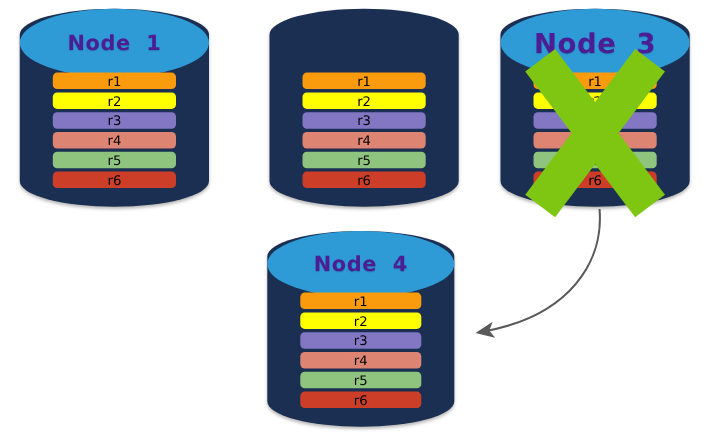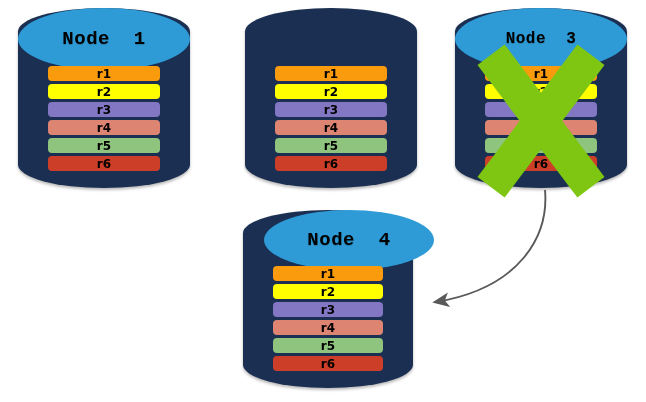--- a/index.html
+++ b/index.html
@@ -20,33 +20,32 @@
     border-radius:50% / 13% 13% 13% 13%;
     box-shadow:0 2px 3px rgba(0,0,0,.28);
   }
   .cyl-top{
     position:absolute;left:0;top:0;width:100%;
     background:#2E9BD6;
     border-radius:50%;
     display:flex;align-items:center;justify-content:center;
   }
   .cyl-title{
-    color:#000000;
+    color:#4c1d95;
     font-weight:bold;
     letter-spacing:.5px;
     white-space:pre;
     text-shadow:0 1px 1px rgba(0,0,0,.18);
-    font-family:Liberation Mono, monospace;
   }
   .rows{position:absolute;display:flex;flex-direction:column;}
   .row{
     border-radius:4px;
     display:flex;align-items:center;justify-content:center;
     color:#000000;
-    font-weight:bold;
+    font-weight:normal;
     box-sizing:border-box;
     line-height:1;
   }
 
   
   .xmark{position:absolute;pointer-events:none;}
   .xbar{
     position:absolute;left:50%;top:50%;
     background:#7EC612;
     transform-origin:center center;
@@ -85,40 +84,40 @@
       <div class="row" style="background:#8377C4;height:15px;font-size:12px;">r3</div>
       <div class="row" style="background:#DD8472;height:15px;font-size:12px;">r4</div>
       <div class="row" style="background:#8FC47E;height:15px;font-size:12px;">r5</div>
       <div class="row" style="background:#CC3E28;height:15px;font-size:12px;">r6</div>
     </div>
   </div>
 
   <div class="node" style="left:455px;top:8px;width:172px;height:180px;">
     <div class="cyl-body"></div>
     <div class="cyl-top" style="height:62px;">
-      <span class="cyl-title" style="font-size:16px;">Node  3</span>
+      <span class="cyl-title" style="font-size:25px;">Node  3</span>
     </div>
     <div class="rows" style="left:30px;top:58px;width:112px;gap:3px;">
       <div class="row" style="background:#F99B0C;height:15px;font-size:12px;">r1</div>
       <div class="row" style="background:#FFFF00;height:15px;font-size:12px;">r2</div>
       <div class="row" style="background:#8377C4;height:15px;font-size:12px;">r3</div>
       <div class="row" style="background:#DD8472;height:15px;font-size:12px;">r4</div>
       <div class="row" style="background:#8FC47E;height:15px;font-size:12px;">r5</div>
       <div class="row" style="background:#CC3E28;height:15px;font-size:12px;">r6</div>
     </div>
 
     <div class="xmark" style="left:34px;top:44px;width:104px;height:138px;">
       <div class="xbar a" style="width:34px;height:166px;"></div>
       <div class="xbar b" style="width:34px;height:166px;"></div>
     </div>
   </div>
 
   <div class="node" style="left:243px;top:210px;width:170px;height:178px;">
     <div class="cyl-body"></div>
-    <div class="cyl-top" style="height:60px;margin-left:21px;">
+    <div class="cyl-top" style="height:60px;">
       <span class="cyl-title" style="font-size:19px;">Node  4</span>
     </div>
     <div class="rows" style="left:30px;top:56px;width:110px;gap:3px;">
       <div class="row" style="background:#F99B0C;height:15px;font-size:12px;">r1</div>
       <div class="row" style="background:#FFFF00;height:15px;font-size:12px;">r2</div>
       <div class="row" style="background:#8377C4;height:15px;font-size:12px;">r3</div>
       <div class="row" style="background:#DD8472;height:15px;font-size:12px;">r4</div>
       <div class="row" style="background:#8FC47E;height:15px;font-size:12px;">r5</div>
       <div class="row" style="background:#CC3E28;height:15px;font-size:12px;">r6</div>
     </div>

